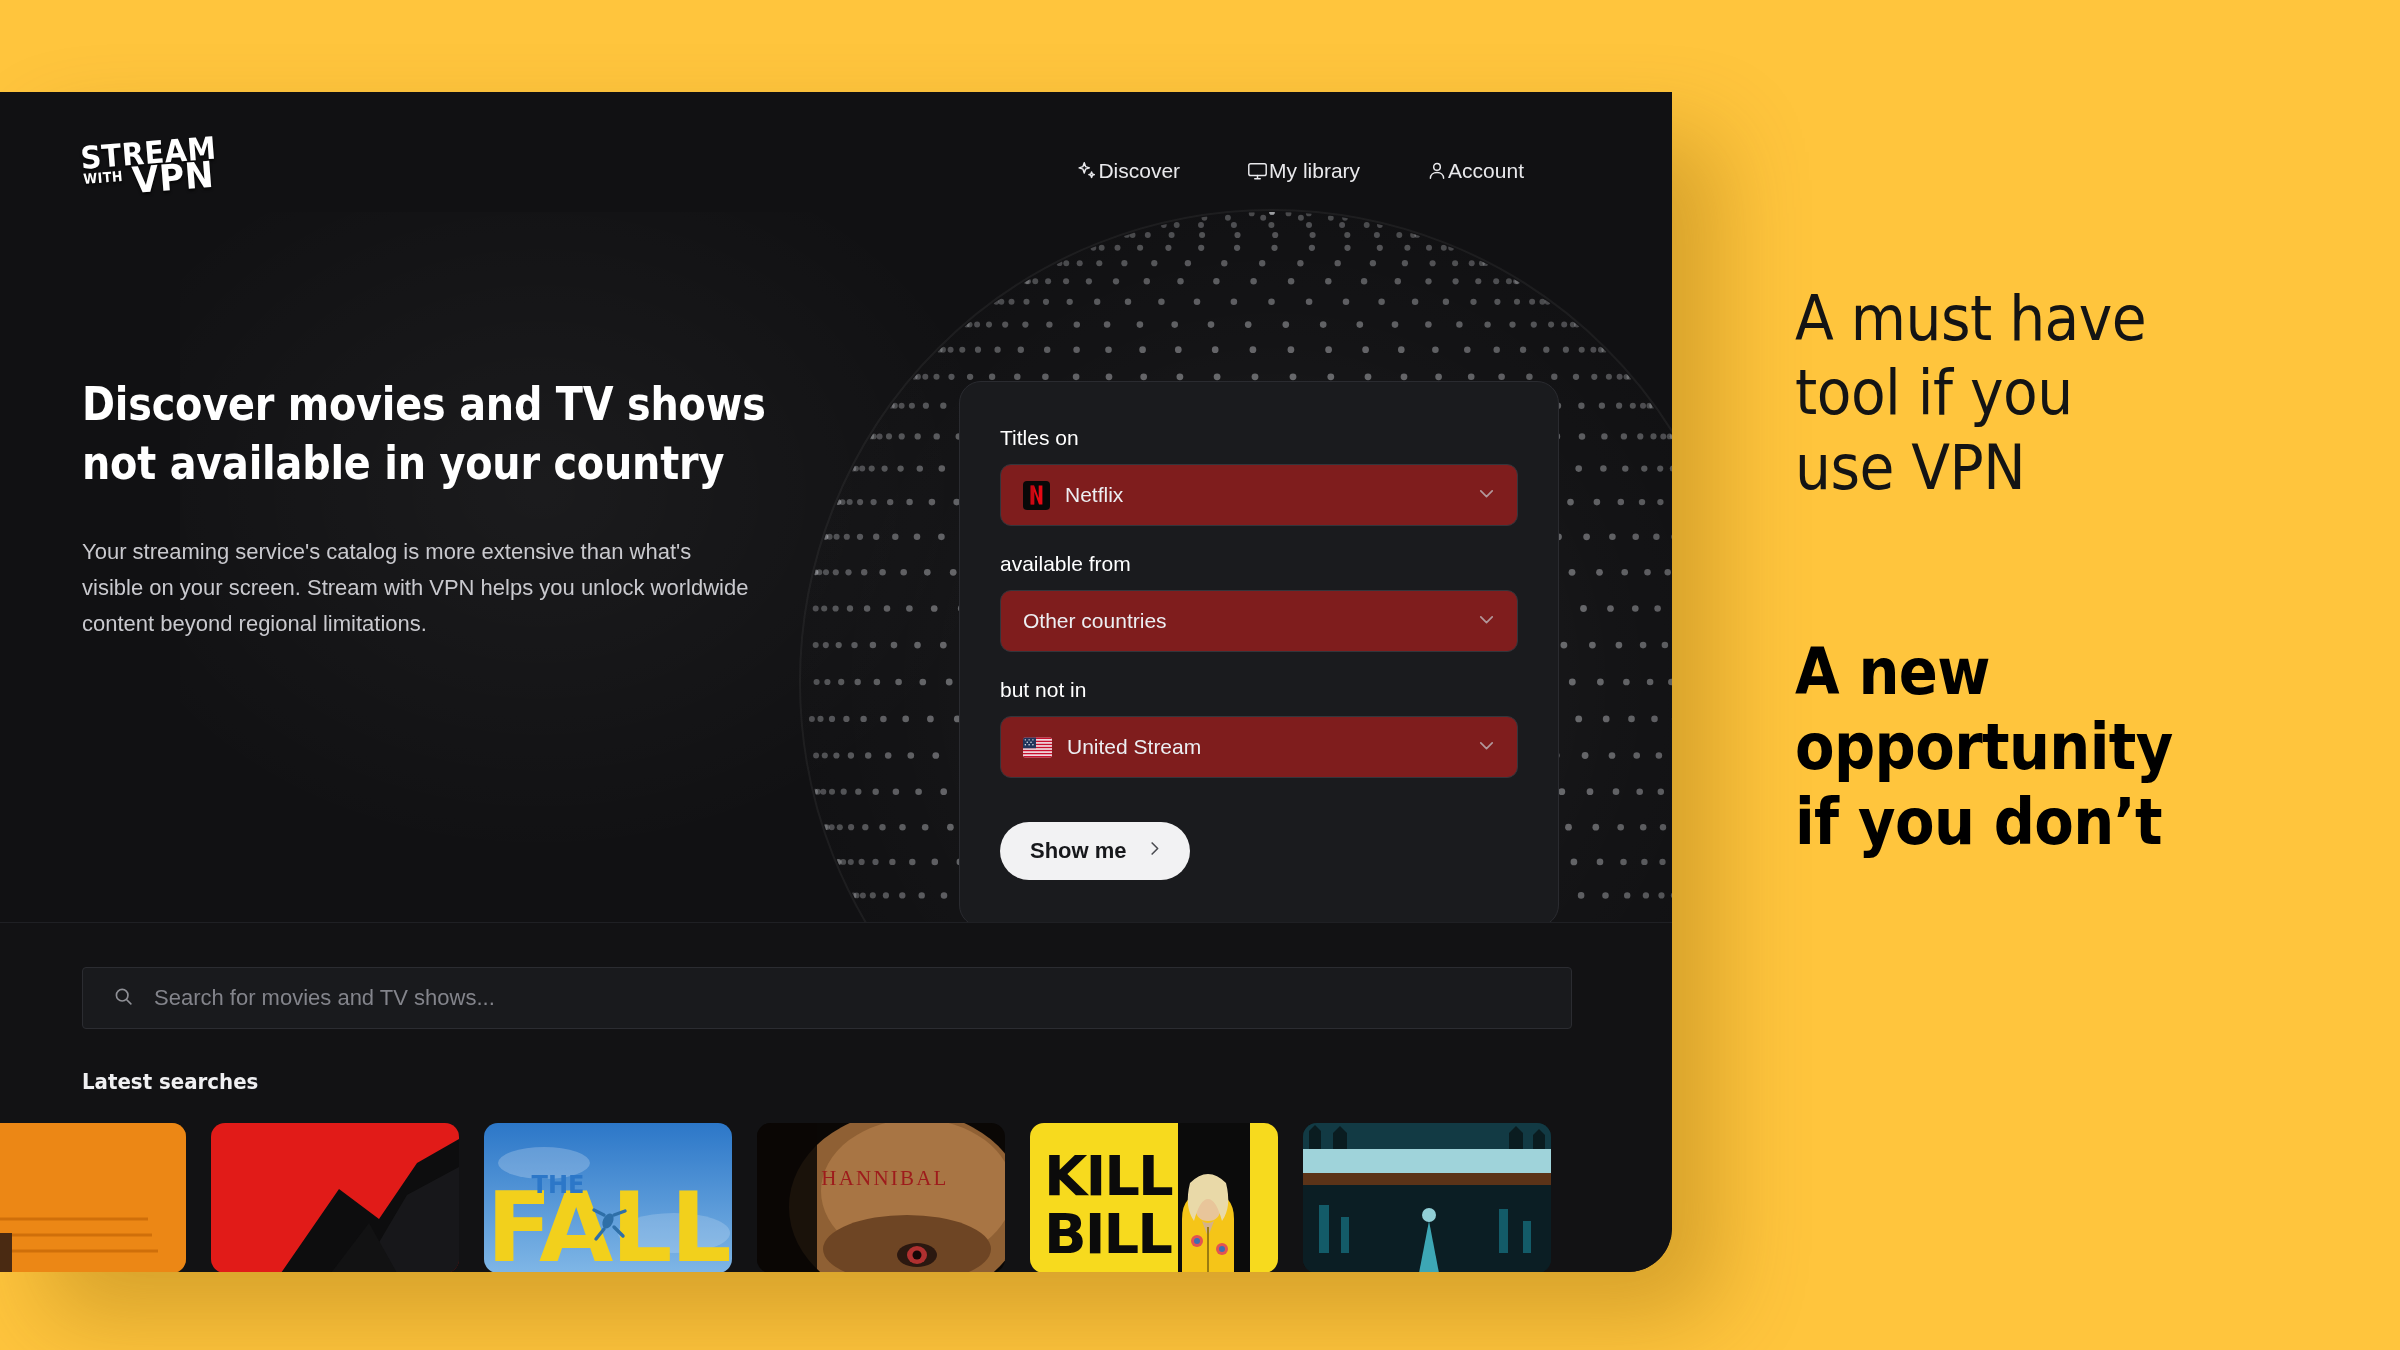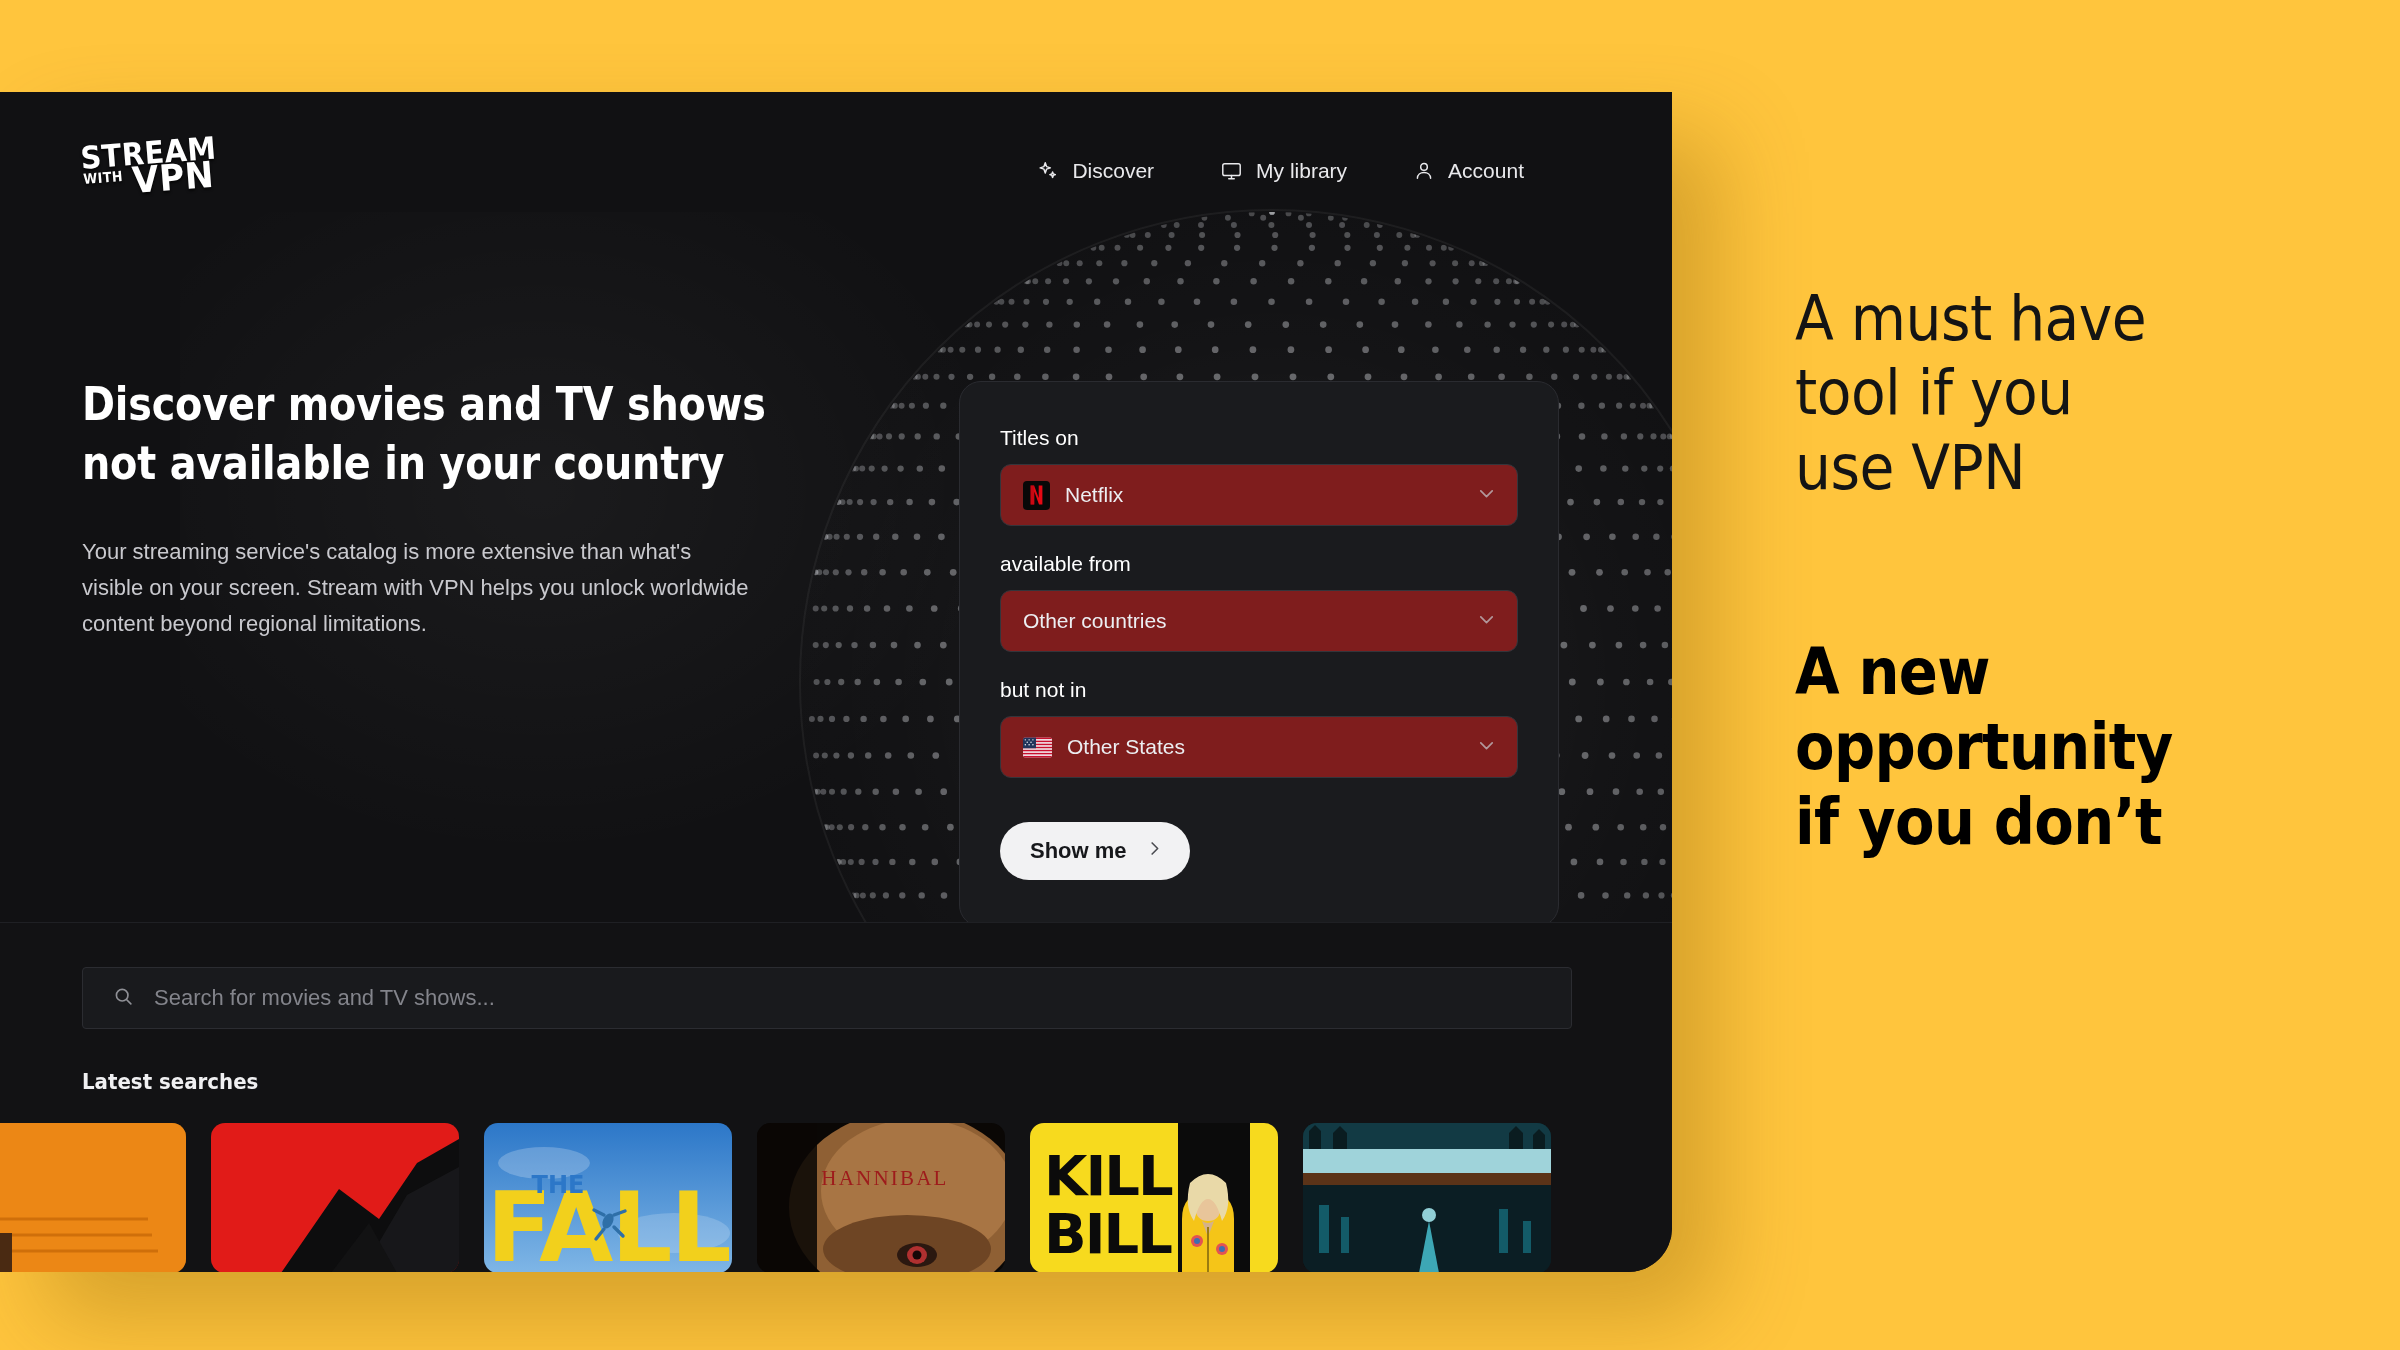--- a/index.html
+++ b/index.html
@@ -88,21 +88,21 @@
   .nav {
     margin-left: auto;
     display: flex;
     align-items: center;
     gap: 66px;
     padding-right: 88px;
   }
   .nav-item {
     display: flex;
     align-items: center;
-    gap: 13px;
+    gap: 0;
     color: #e9e9ec;
     font-size: 21px;
     cursor: pointer;
   }
   .nav-item svg { display: block; }
 
   
   .hero-text {
     position: relative;
     z-index: 4;
@@ -1421,21 +1421,21 @@
                   <circle cx="13" cy="3" r="0.9"></circle>
                 <circle cx="5.5" cy="6.2" r="0.9"></circle>
                   <circle cx="10.5" cy="6.2" r="0.9"></circle>
                 <circle cx="3" cy="9.4" r="0.9"></circle>
                   <circle cx="8" cy="9.4" r="0.9"></circle>
                   <circle cx="13" cy="9.4" r="0.9"></circle>
               </g>
             </svg>
           </span>
         </span>
-        <span class="sel-text">Other States</span>
+        <span class="sel-text">United Stream</span>
         <span class="chev">
           <svg width="21" height="21" viewBox="0 0 24 24" fill="none" stroke="#c6c7cc" stroke-width="1.9" stroke-linecap="round" stroke-linejoin="round">
               <path d="M5.5 9 L12 15.5 L18.5 9"></path>
             </svg>
         </span>
       </div>
 
       <button class="show-me">
         <span>Show me</span>
         <span>

